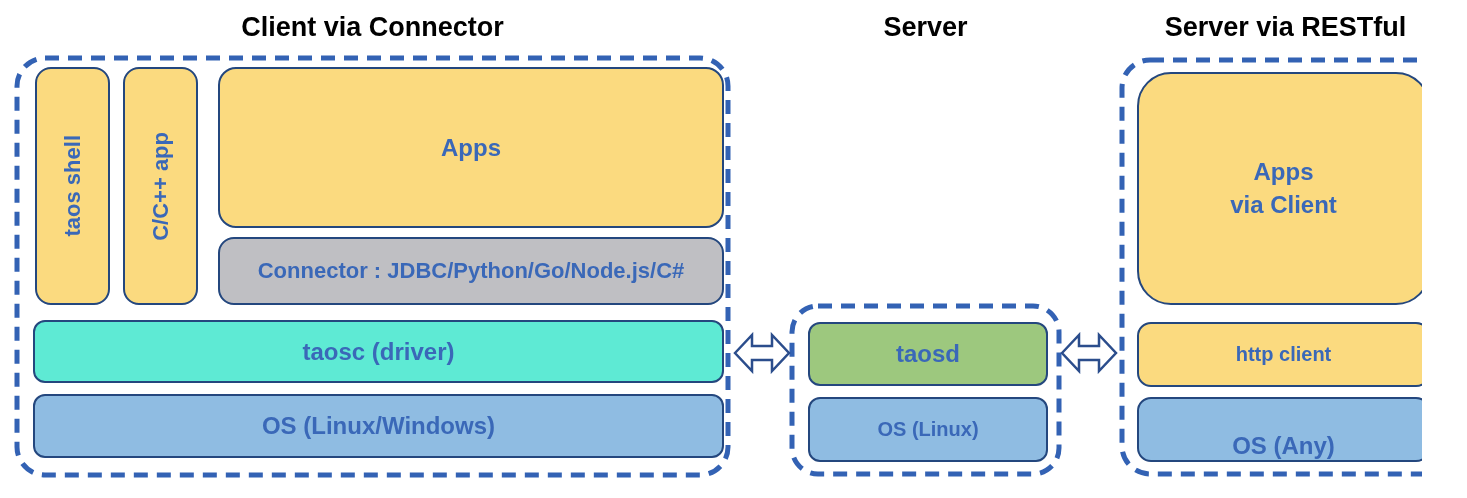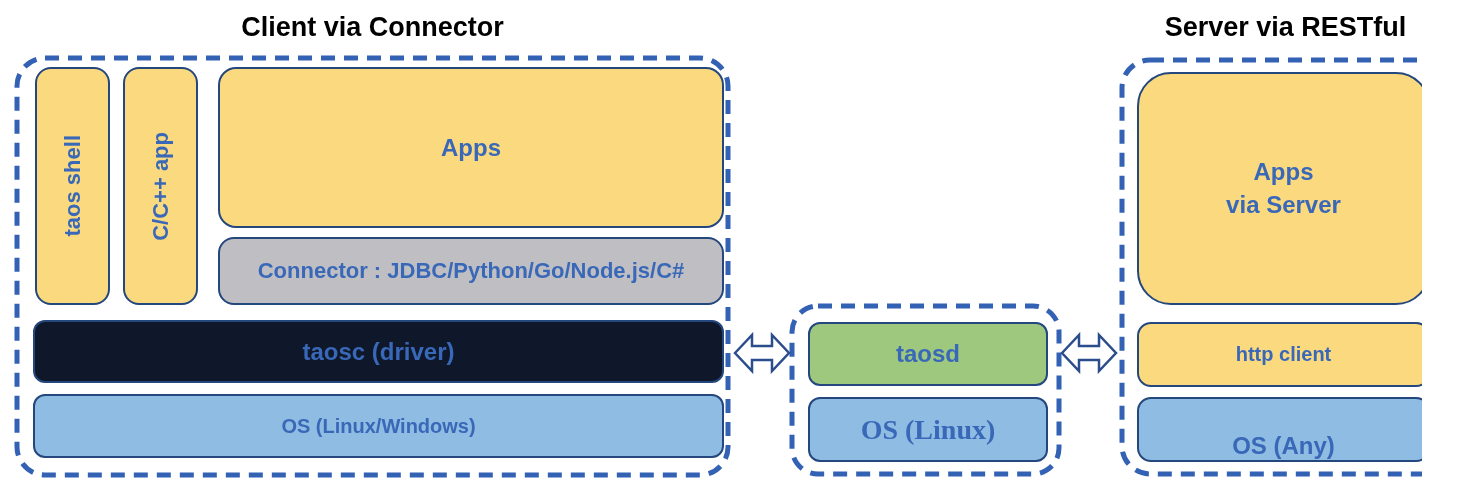--- a/index.html
+++ b/index.html
@@ -49,33 +49,33 @@
     display: flex;
     align-items: center;
     justify-content: center;
     text-align: center;
     font-weight: bold;
     color: #3a68b8;
     font-size: 23px;
   }
   .fill-yellow { background: #fbda7f; }
   .fill-gray   { background: #bfbfc3; }
-  .fill-orange { background: #0f172a; }
+  .fill-orange { background: #5eead4; }
   .fill-blue   { background: #8fbce2; }
   .fill-green  { background: #9dc87e; }
 
   .b-taos-shell { left: 35px;  top: 67px;  width: 75px;  height: 238px; border-radius: 16px; }
   .b-cpp-app    { left: 123px; top: 67px;  width: 75px;  height: 238px; border-radius: 16px; }
   .b-apps       { left: 218px; top: 67px;  width: 506px; height: 161px; border-radius: 18px; font-size: 24px; }
   .b-connector  { left: 218px; top: 237px; width: 506px; height: 68px;  border-radius: 16px; font-size: 22px; }
   .b-taosc      { left: 33px;  top: 320px; width: 691px; height: 63px;  border-radius: 12px; font-size: 24px; }
-  .b-os-left    { left: 33px;  top: 394px; width: 691px; height: 64px;  border-radius: 12px; font-size: 20px; justify-content: center; }
+  .b-os-left    { left: 33px;  top: 394px; width: 691px; height: 64px;  border-radius: 12px; font-size: 24px; justify-content: center; }
 
   .b-taosd      { left: 808px; top: 322px; width: 240px; height: 64px;  border-radius: 12px; font-size: 24px; }
-  .b-os-server  { left: 808px; top: 397px; width: 240px; height: 65px;  border-radius: 12px; font-size: 28px; font-family: Liberation Serif, serif; }
+  .b-os-server  { left: 808px; top: 397px; width: 240px; height: 65px;  border-radius: 12px; font-size: 20px; }
 
   .b-apps-rest  { left: 1137px; top: 72px;  width: 293px; height: 233px; border-radius: 34px; font-size: 24px; line-height: 1.35; }
   .b-http       { left: 1137px; top: 322px; width: 293px; height: 65px;  border-radius: 14px; font-size: 20px; }
   .b-os-any     { left: 1137px; top: 397px; width: 293px; height: 65px;  border-radius: 14px; font-size: 24px; align-items: flex-end; }
 
   .vtext {
     writing-mode: vertical-rl;
     transform: rotate(180deg);
     white-space: nowrap;
     font-size: 22px;
@@ -91,20 +91,21 @@
     stroke-width: 2.5;
     stroke-linejoin: miter;
   }
 </style>
 </head>
 <body>
 
 <div class="canvas">
 
   <div class="section-title t-left">Client via Connector</div>
+  <div class="section-title t-server">Server</div>
   <div class="section-title t-restful">Server via RESTful</div>
 
   <svg class="dashed-svg c-left" viewBox="0 0 717 423">
     <rect x="3" y="3" width="711" height="417" rx="28" ry="28"></rect>
   </svg>
   <svg class="dashed-svg c-server" viewBox="0 0 273 174">
     <rect x="3" y="3" width="267" height="168" rx="26" ry="26"></rect>
   </svg>
   <svg class="dashed-svg c-restful" viewBox="0 0 333 420">
     <rect x="3" y="3" width="327" height="414" rx="28" ry="28"></rect>
@@ -132,21 +133,21 @@
   <div class="box fill-green b-taosd">
     <span>taosd</span>
   </div>
   <div class="box fill-blue b-os-server">
     <span>OS (Linux)</span>
   </div>
 
   <div class="box fill-yellow b-apps-rest">
     <span>
       <span>Apps</span><br>
-      <span>via Server</span>
+      <span>via Client</span>
     </span>
   </div>
   <div class="box fill-yellow b-http">
     <span>http client</span>
   </div>
   <div class="box fill-blue b-os-any">
     <span>OS (Any)</span>
   </div>
 
   <svg class="arrow-svg a-left" viewBox="0 0 58 42">

